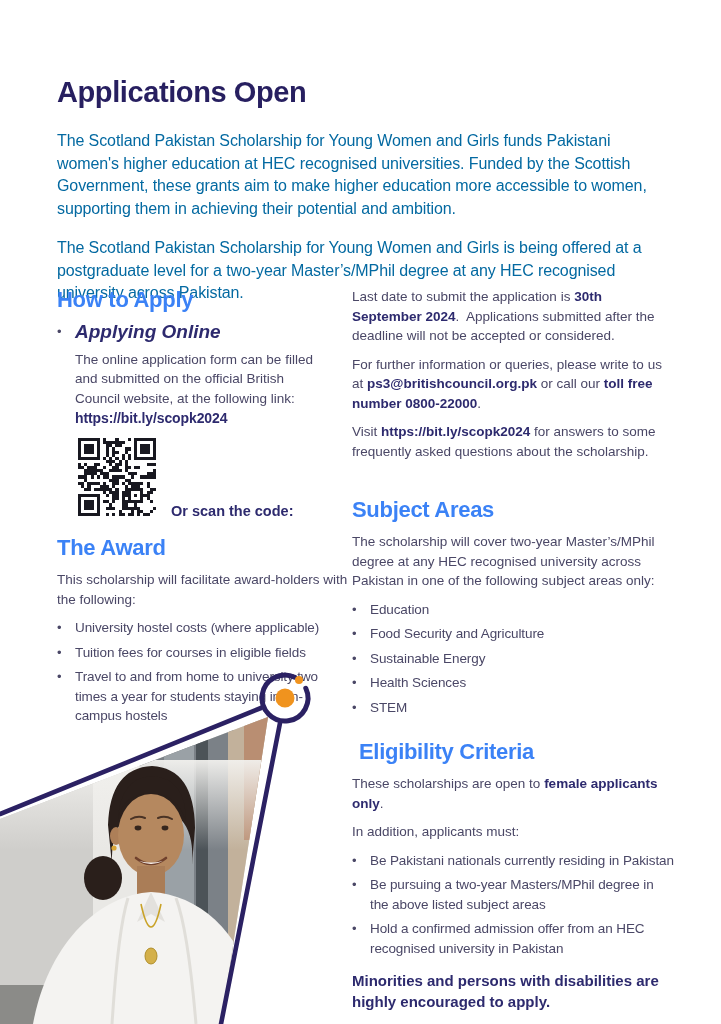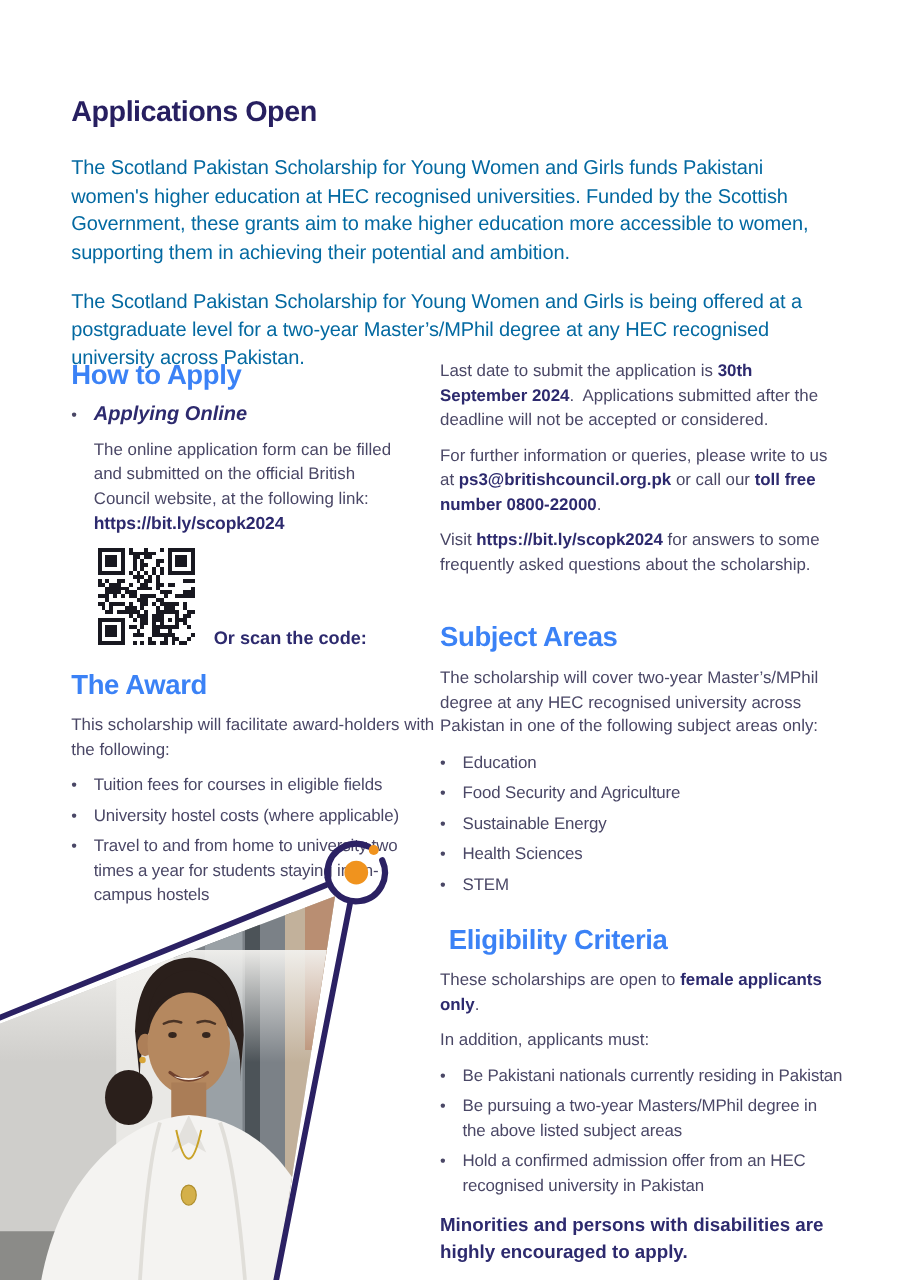--- a/index.html
+++ b/index.html
@@ -4,41 +4,41 @@
 <style>
   html,body { margin:0; padding:0; background:#ffffff; }
   .page {
     position:relative; width:721px; height:1024px; background:#ffffff;
     overflow:hidden; font-family:"Liberation Sans", sans-serif;
     color:#4a4766;
   }
   
   .header { position:absolute; left:57px; top:76px; width:614px; }
   .header h1 {
-    margin:0 0 21px; font-size:23px; letter-spacing:-0.4px;
+    margin:0 0 21px; font-size:29px; letter-spacing:-0.4px;
     color:#271f60; font-weight:700;
   }
   .intro {
     margin:0 0 17px; font-size:16px; line-height:22.5px;
     font-weight:400; color:#0369a1; letter-spacing:-0.1px;
   }
   
   .col-left  { position:absolute; left:57px;  top:287px; width:292px; }
   .col-right { position:absolute; left:352px; top:287px; width:322px; }
   h2 {
     margin:0 0 9px; font-size:22px; color:#3b82f6;
     font-weight:700; letter-spacing:-0.3px;
   }
   .body { font-size:13.5px; line-height:19.5px; color:#4a4766; margin:0 0 9px; }
   .body b, .strong { color:#2d2a6e; font-weight:700; }
   
   .apply-row { display:flex; margin-top:3px; }
   .dot { flex:0 0 18px; color:#4a4766; font-size:13px; line-height:19.5px; }
   .dot::before { content:"\2022"; }
-  .apply-title { font-size:16px; font-weight:700; font-style:italic; color:#2d2a6e; line-height:19px; }
+  .apply-title { font-size:19px; font-weight:700; font-style:italic; color:#2d2a6e; line-height:19px; }
   .apply-body { margin:8px 0 2px 18px; width:252px; }
   .apply-link {
     display:block; margin:0 0 0 18px; font-size:14px; font-weight:700;
     color:#2d2a6e; text-decoration:none; letter-spacing:-0.1px;
   }
   .qr-row { display:flex; align-items:flex-end; gap:12px; margin:9px 0 0 18px; }
   .qr-box { width:84px; height:84px; background:#ffffff; }
   .qr-box svg { width:84px; height:84px; display:block; }
   .scan-label { font-size:14.5px; font-weight:700; color:#2d2a6e; }
   
@@ -88,25 +88,25 @@
         <span class="scan-label">Or scan the code:</span>
       </div>
     </section>
 
     <section class="award">
       <h2>The Award</h2>
       <p class="body">This scholarship will facilitate award-holders with the following:</p>
       <ul class="blist">
         <li>
             <span class="dot"></span>
+            <span class="li-text">University hostel costs (where applicable)</span>
+          </li>
+        <li>
+            <span class="dot"></span>
             <span class="li-text">Tuition fees for courses in eligible fields</span>
-          </li>
-        <li>
-            <span class="dot"></span>
-            <span class="li-text">University hostel costs (where applicable)</span>
           </li>
         <li>
             <span class="dot"></span>
             <span class="li-text">Travel to and from home to university two times a year for students staying in on-campus hostels</span>
           </li>
       </ul>
     </section>
 
   </div>
 

